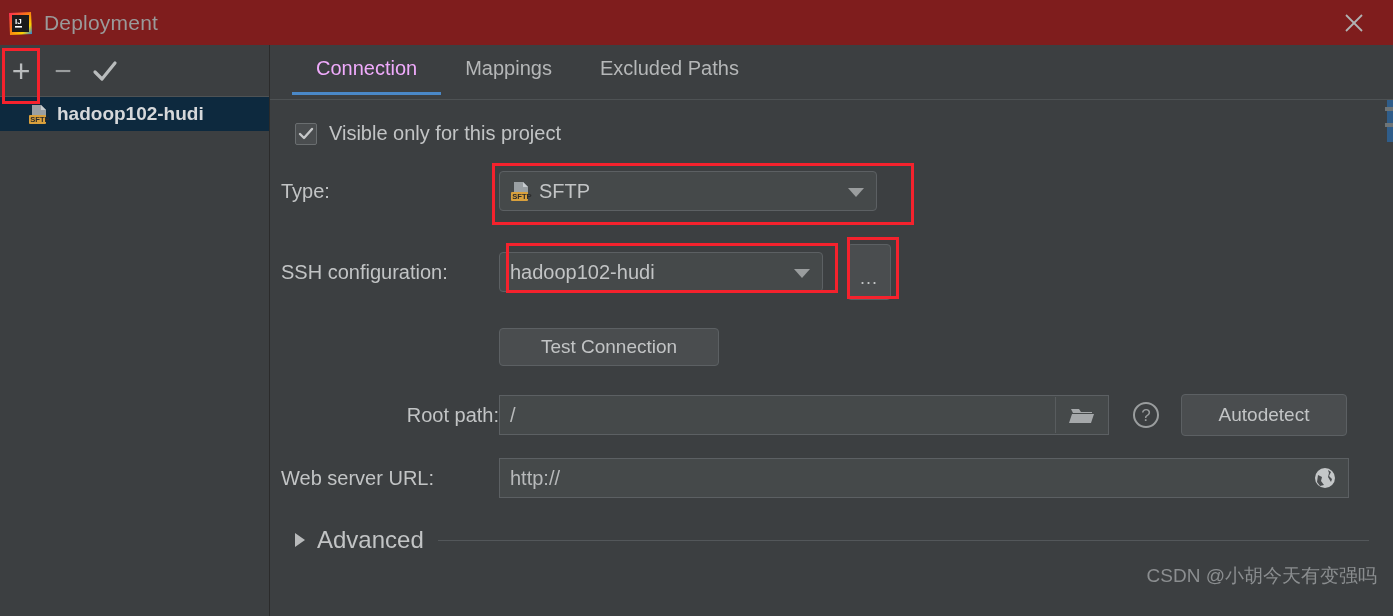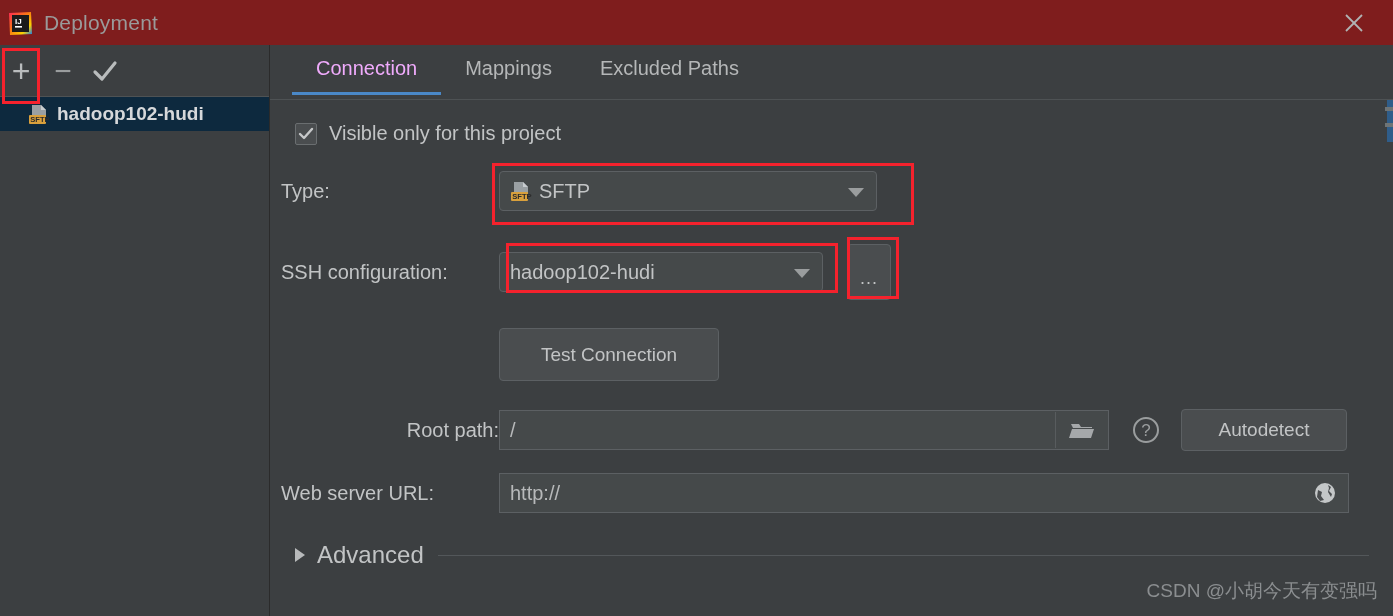--- a/index.html
+++ b/index.html
@@ -202,21 +202,21 @@
 
   
   .annot {
     position: absolute;
     border: 3px solid #f5222d;
     pointer-events: none;
   }
 
   
   .watermark {
-    position: absolute; right: 16px; bottom: 12px;
+    position: absolute; right: 16px; bottom: 27px;
     font-size: 19px; color: #8b8e90;
   }
 
   
   .edge-sliver {
     position: absolute; right: 0; top: 55px;
     width: 6px; height: 42px;
     background: #2f5d8a;
   }
   .edge-notch {
@@ -331,21 +331,21 @@
           <span class="val">hadoop102-hudi</span>
           <span class="caret"></span>
         </div>
         <div class="btn" style="width:44px;height:56px;margin-left:24px;align-items:flex-end;padding-bottom:12px;">
           <span style="font-size:18px;letter-spacing:1px;line-height:1;">...</span>
         </div>
       </div>
 
       <div class="row" style="margin-top:28px;">
         <span style="width:218px;"></span>
-        <div class="btn" style="width:220px;height:53px;">
+        <div class="btn" style="width:220px;height:38px;">
           <span>Test Connection</span>
         </div>
       </div>
 
       <div class="row" style="margin-top:28px;">
         <span class="lbl" style="width:218px;text-align:right;">Root path:</span>
         <div class="textfield" style="width:610px;">
           <span class="val">/</span>
           <span class="folder-btn">
             <svg width="26" height="20" viewBox="0 0 26 20">

